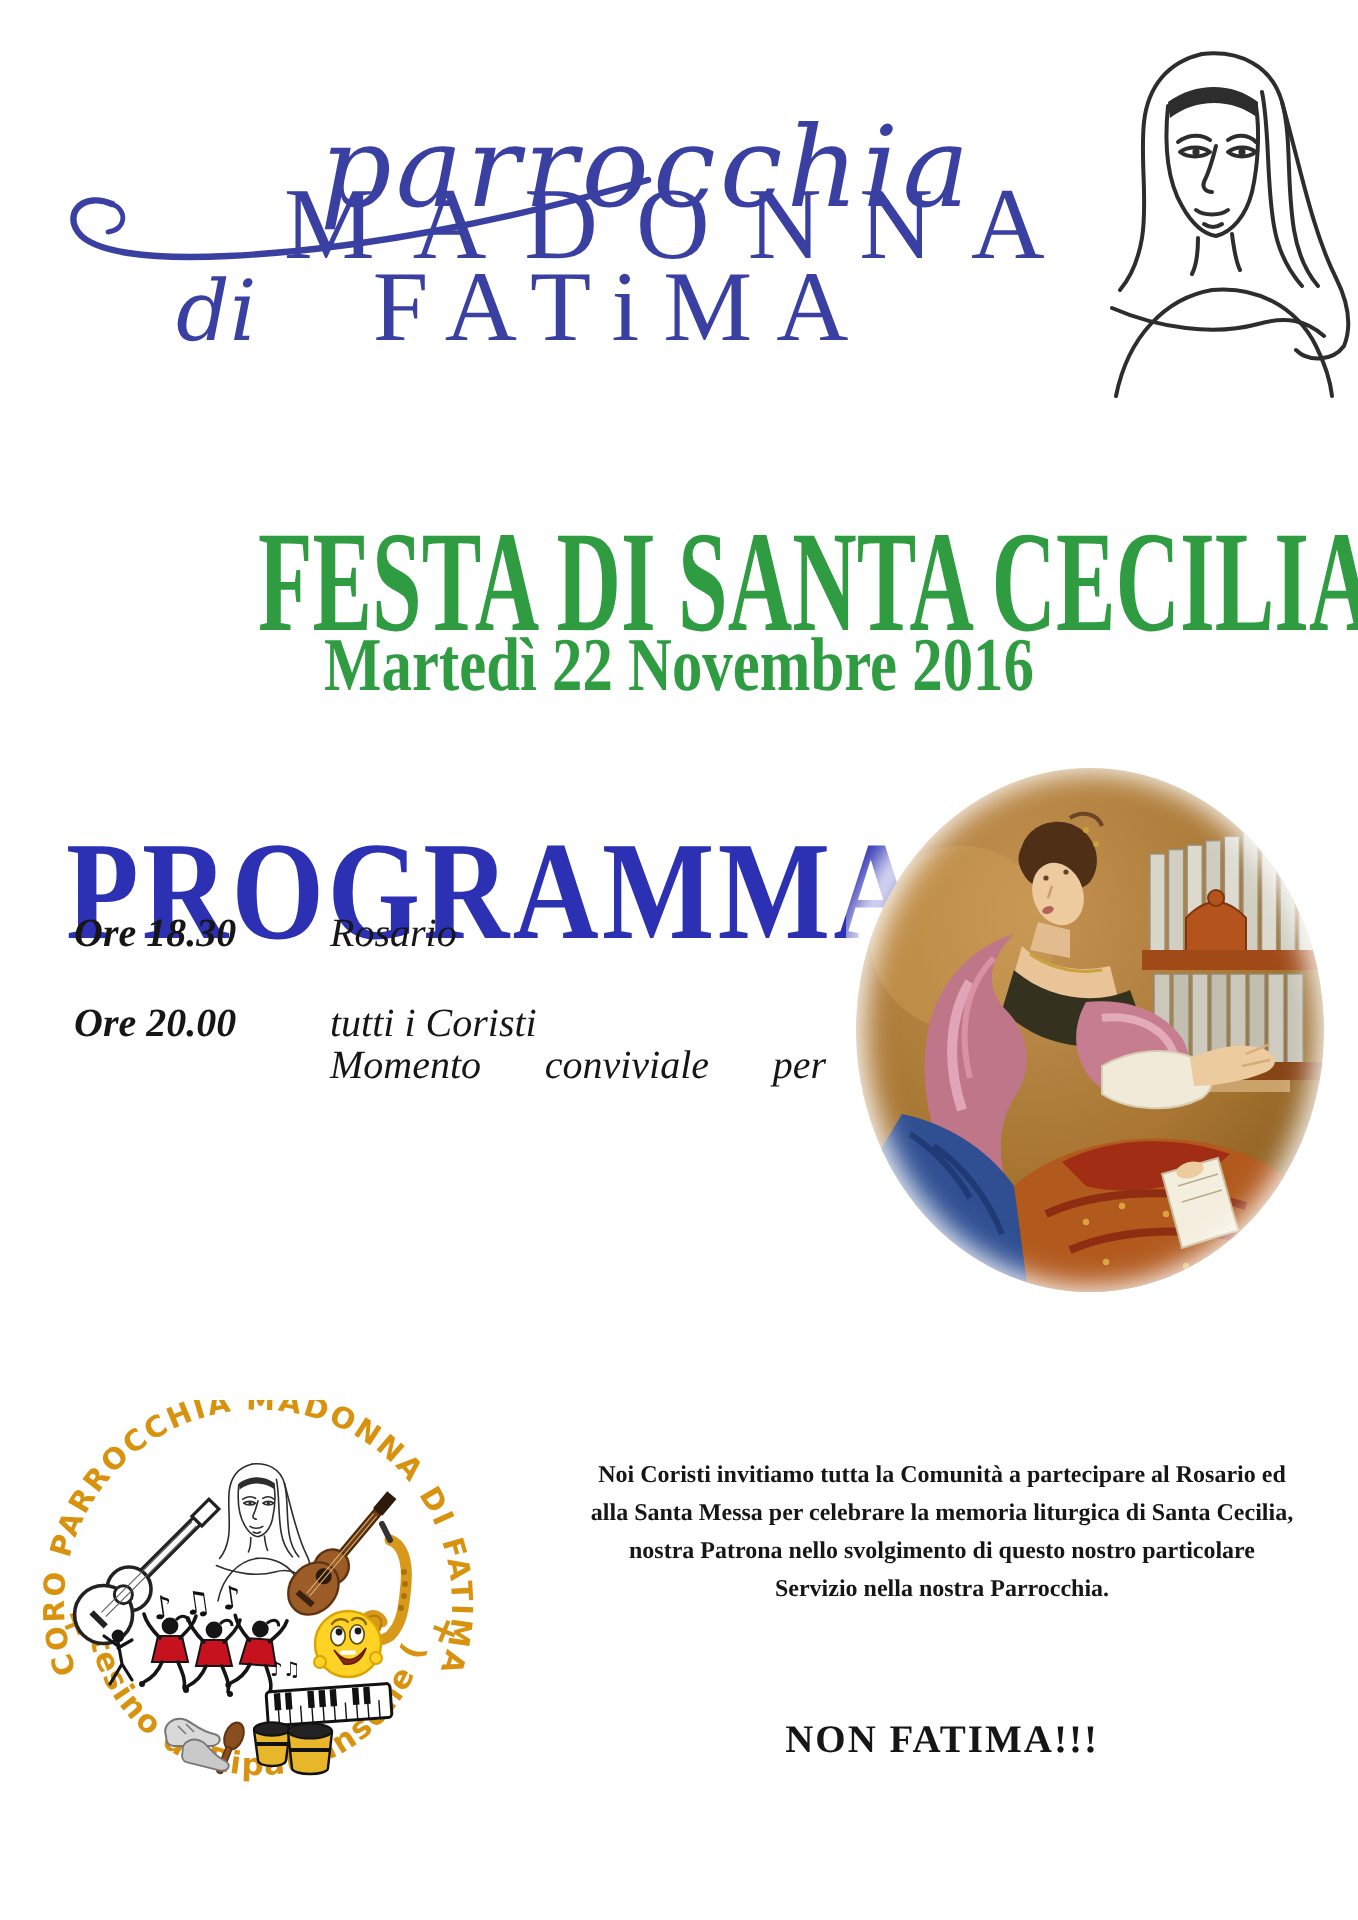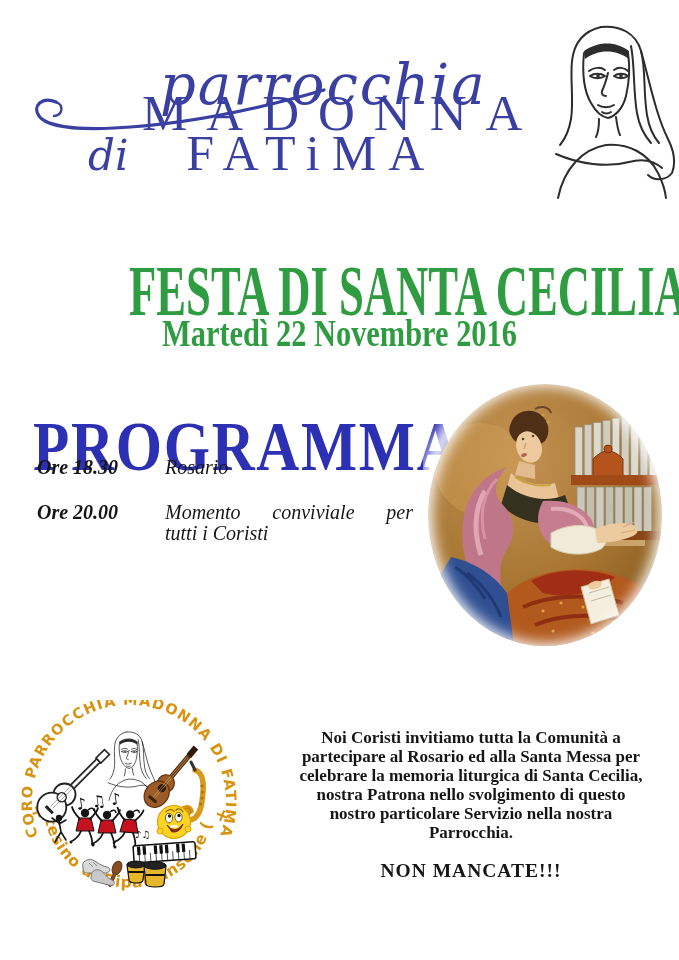--- a/index.html
+++ b/index.html
@@ -39,21 +39,21 @@
   .pdesc{width:248px;font-size:20px;line-height:21px;}
   .pline{display:block;}
   .just{text-align:justify;text-align-last:justify;}
 
   
   .painting{position:absolute;left:423px;top:381px;}
   .choir-logo{position:absolute;left:17px;top:700px;}
 
   
   .invite{position:absolute;left:293px;top:728px;width:356px;margin:0;
-    text-align:center;font-weight:bold;font-size:17px;line-height:19px;}
+    text-align:center;font-weight:bold;font-size:12px;line-height:19px;}
   .closing{position:absolute;left:293px;top:860px;width:356px;margin:0;
     text-align:center;font-weight:bold;font-size:19.5px;letter-spacing:1px;}
 
   .arc-text{font-family:"DejaVu Sans",sans-serif;font-weight:bold;fill:var(--gold);}
   .plus{font-family:"DejaVu Sans",sans-serif;font-weight:bold;fill:var(--gold);font-size:18px;}
   .notes{font-family:"DejaVu Sans",sans-serif;fill:#111;}
 </style>
 </head>
 <body>
 
@@ -96,22 +96,22 @@
   <div class="program">
     <div class="prow">
       <div class="ptime">Ore 18.30</div>
       <div class="pdesc">
         <span class="pline">Rosario</span>
       </div>
     </div>
     <div class="prow">
       <div class="ptime">Ore 20.00</div>
       <div class="pdesc">
+        <span class="pline">tutti i Coristi</span>
         <span class="pline just">Momento conviviale per</span>
-        <span class="pline">tutti i Coristi</span>
       </div>
     </div>
   </div>
 
   <svg class="painting" width="245" height="272" viewBox="0 0 245 272">
     <defs>
       <radialGradient id="pg" cx="38%" cy="28%" r="85%">
         <stop offset="0" stop-color="#c49354"></stop>
         <stop offset=".55" stop-color="#a87632"></stop>
         <stop offset="1" stop-color="#7d5217"></stop>
@@ -307,15 +307,15 @@
     <g transform="translate(66,160)">
       <path d="M 0,8 C -2,2 4,-2 10,0 C 14,2 18,6 24,7 C 28,8 28,12 23,13 L 4,13 C 1,13 0,11 0,8 Z" fill="#d9d9d9" stroke="#777" stroke-width="1"></path>
       <path d="M 6,3 L 10,7 M 10,2 L 14,6" stroke="#777" stroke-width="0.8"></path>
       <g transform="translate(10,9) rotate(14) scale(0.9)">
         <path d="M 0,8 C -2,2 4,-2 10,0 C 14,2 18,6 24,7 C 28,8 28,12 23,13 L 4,13 C 1,13 0,11 0,8 Z" fill="#c9c9c9" stroke="#777" stroke-width="1"></path>
       </g>
     </g>
   </svg>
 
   <p class="invite">Noi Coristi invitiamo tutta la Comunità a partecipare al Rosario ed alla Santa Messa per celebrare la memoria liturgica di Santa Cecilia, nostra Patrona nello svolgimento di questo nostro particolare Servizio nella nostra Parrocchia.</p>
-  <p class="closing">NON MANCATE!!!</p>
+  <p class="closing">NON FATIMA!!!</p>
 
 </div>
 
 </body></html>

